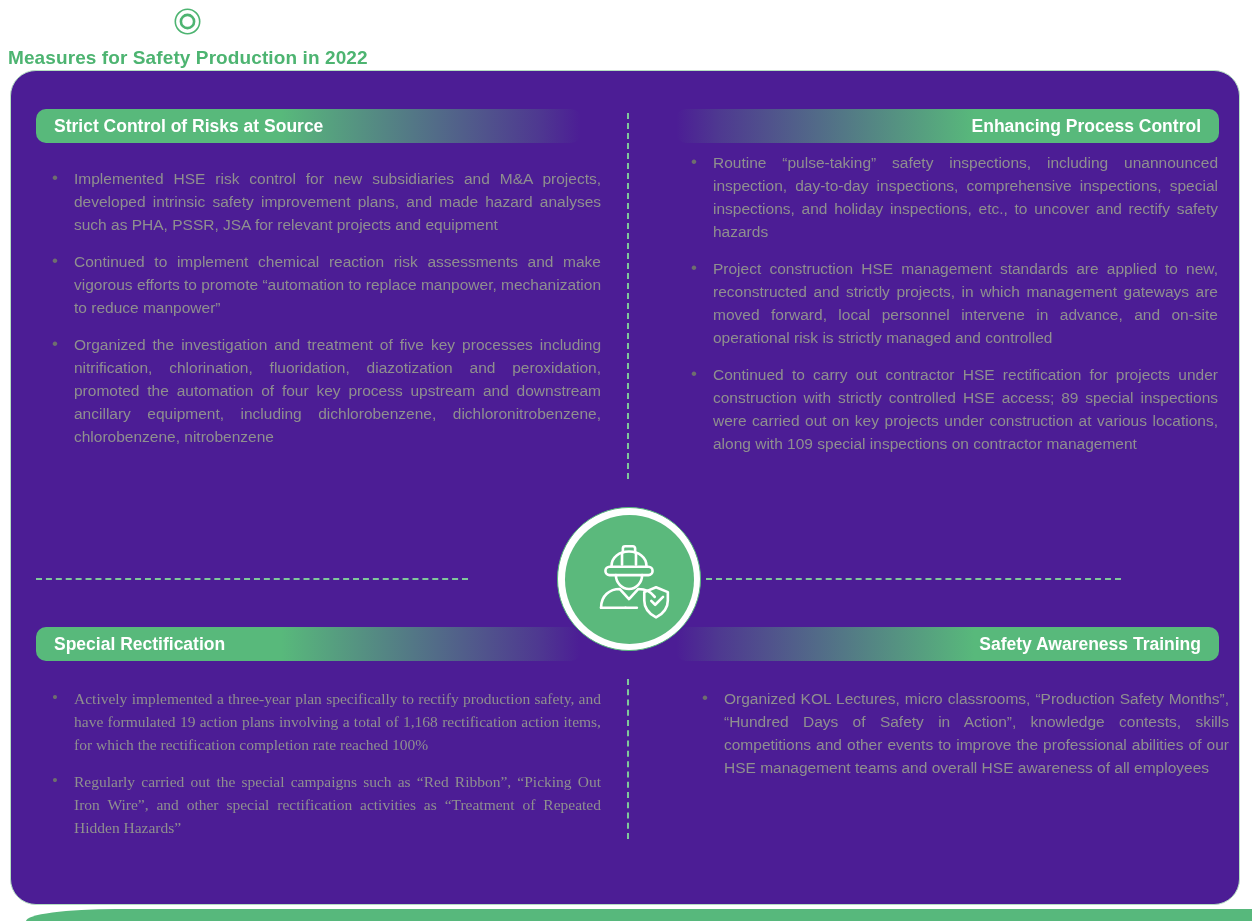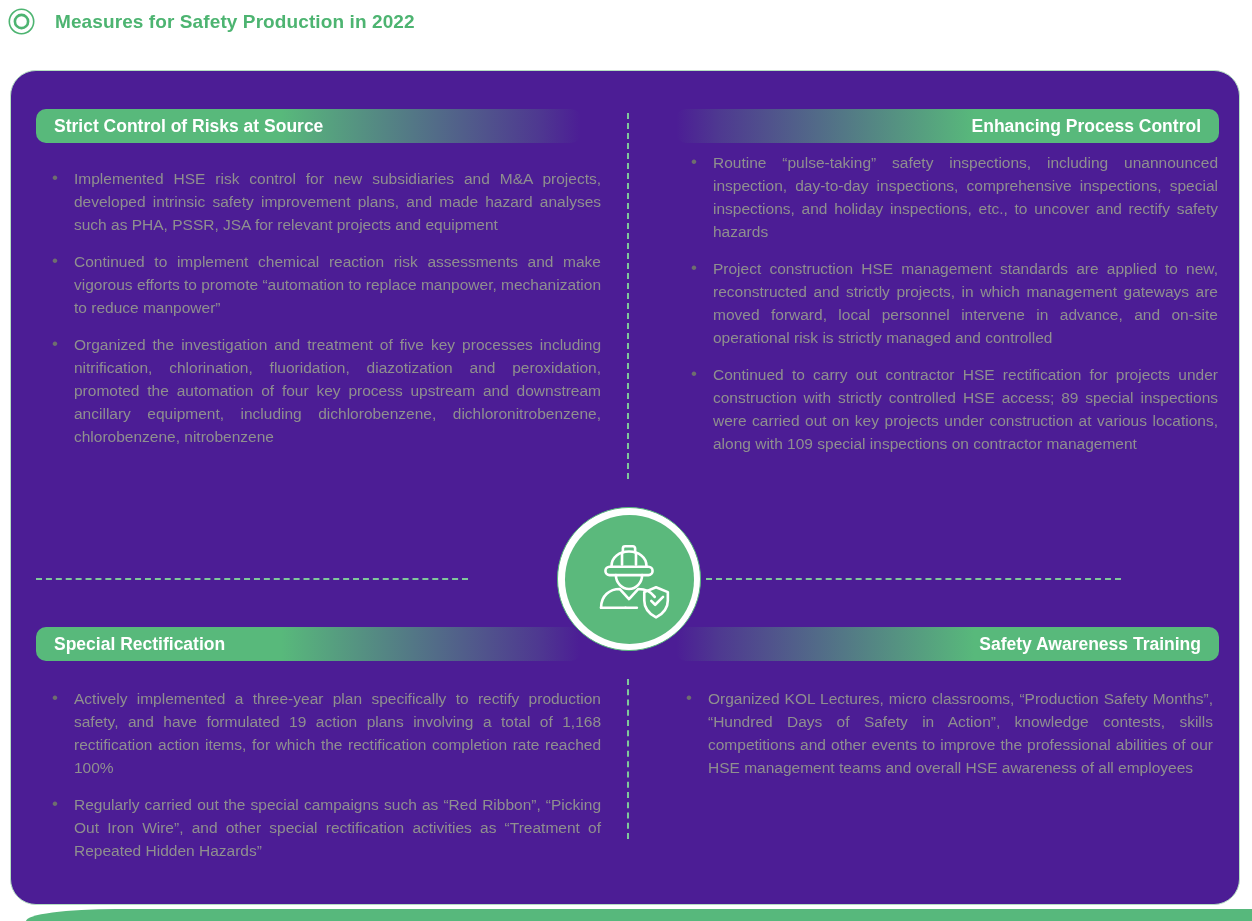--- a/index.html
+++ b/index.html
@@ -1,21 +1,21 @@
 <!DOCTYPE html>
 <html><head>
 <meta charset="utf-8">
 <style>
   html,body{margin:0;padding:0;}
   body{
     width:1252px;height:921px;position:relative;background:#ffffff;
     font-family:"Liberation Sans","DejaVu Sans",sans-serif;overflow:hidden;
   }
   
-  .page-head{position:absolute;left:8px;top:8px;display:flex;align-items:center;gap:20px;}
+  .page-head{position:absolute;left:8px;top:8px;display:flex;align-items:center;gap:12px;flex-direction:column;}
   .head-icon{width:27px;height:27px;flex:0 0 auto;}
   .page-title{font-size:19px;font-weight:bold;color:#4db471;letter-spacing:.1px;}
   
   .card{
     position:absolute;left:10px;top:70px;width:1230px;height:835px;
     border:1px solid #b5dfc1;border-radius:26px;background:#4c1d95;box-sizing:border-box;
   }
   
   .bar{
     position:absolute;height:34px;border-radius:10px;box-sizing:border-box;
@@ -31,22 +31,22 @@
   }
   .bar.row1{top:38px;}
   .bar.row2{top:556px;}
   
   ul.blist{list-style:none;margin:0;padding:0;position:absolute;
     font-size:15.5px;line-height:23px;color:#8f8f8f;text-align:justify;}
   ul.blist li{position:relative;padding-left:25px;margin-bottom:14px;}
   ul.blist li::before{content:"\2022";position:absolute;left:3px;top:-1px;color:#6e6e6e;font-size:17px;}
   .list-tl{left:38px;top:96px;width:552px;}
   .list-tr{left:677px;top:80px;width:530px;}
-  .list-bl{left:38px;top:616px;width:552px;}
-  .list-br{left:672px;top:616px;width:530px;}
+  .list-bl{left:38px;top:616px;width:552px;font-family:Liberation Serif, serif;}
+  .list-br{left:688px;top:616px;width:530px;}
   
   .vdash{position:absolute;left:616px;width:0;border-left:2px dashed #7fc89a;}
   .vdash.top{top:42px;height:366px;}
   .vdash.bottom{top:608px;height:160px;}
   .hdash{position:absolute;top:507px;height:0;border-top:2px dashed #7fc89a;}
   .hdash.left{left:25px;width:432px;}
   .hdash.right{left:695px;width:415px;}
   
   .badge-ring{
     position:absolute;left:546px;top:436px;width:144px;height:144px;border-radius:50%;

